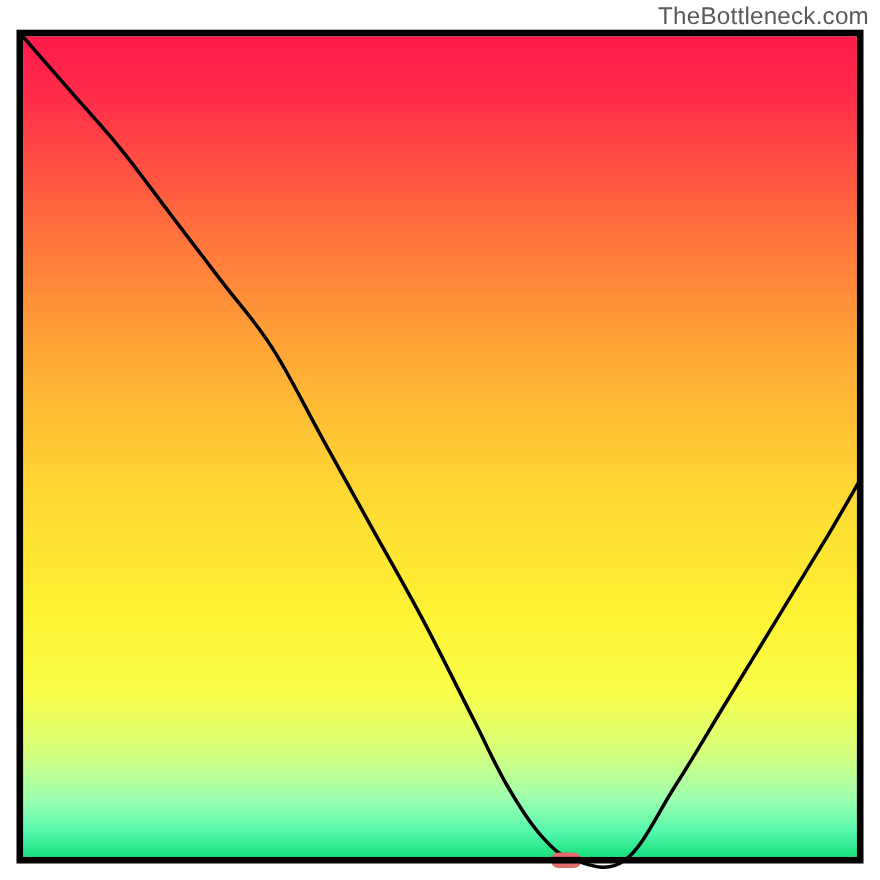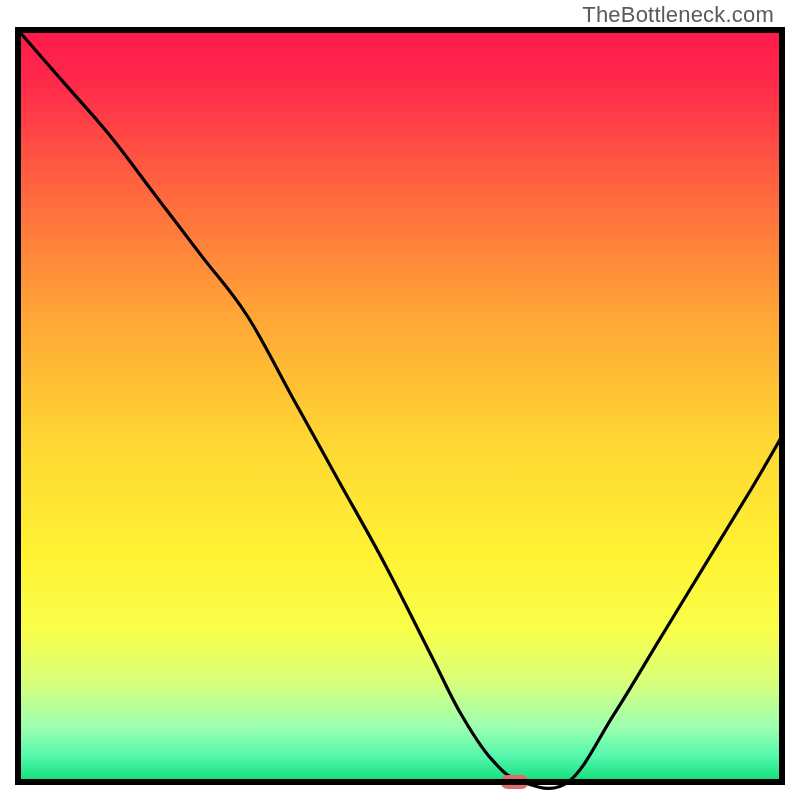--- a/index.html
+++ b/index.html
@@ -11,21 +11,21 @@
     font-family: Arial, Helvetica, sans-serif;
   }
   .wrap {
     position: relative;
     width: 800px;
     height: 800px;
   }
   .watermark {
     position: absolute;
     top: 2px;
-    right: 26px;
+    right: 10px;
     font-size: 22px;
     font-weight: 500;
     color: #5a5a5a;
     letter-spacing: 0.2px;
   }
   svg {
     position: absolute;
     top: 0;
     left: 0;
   }

